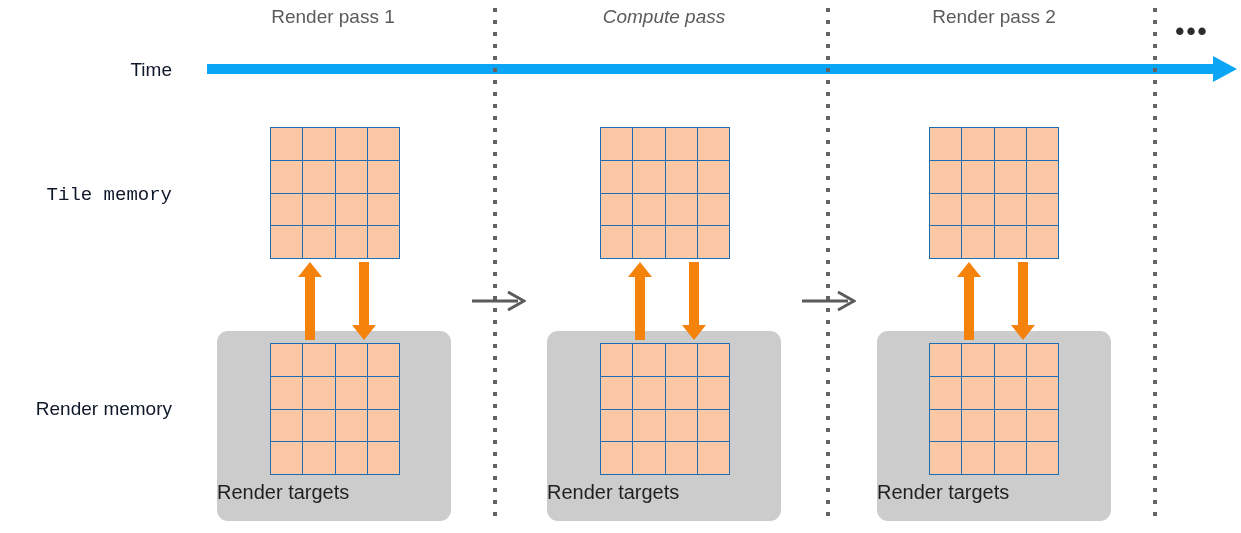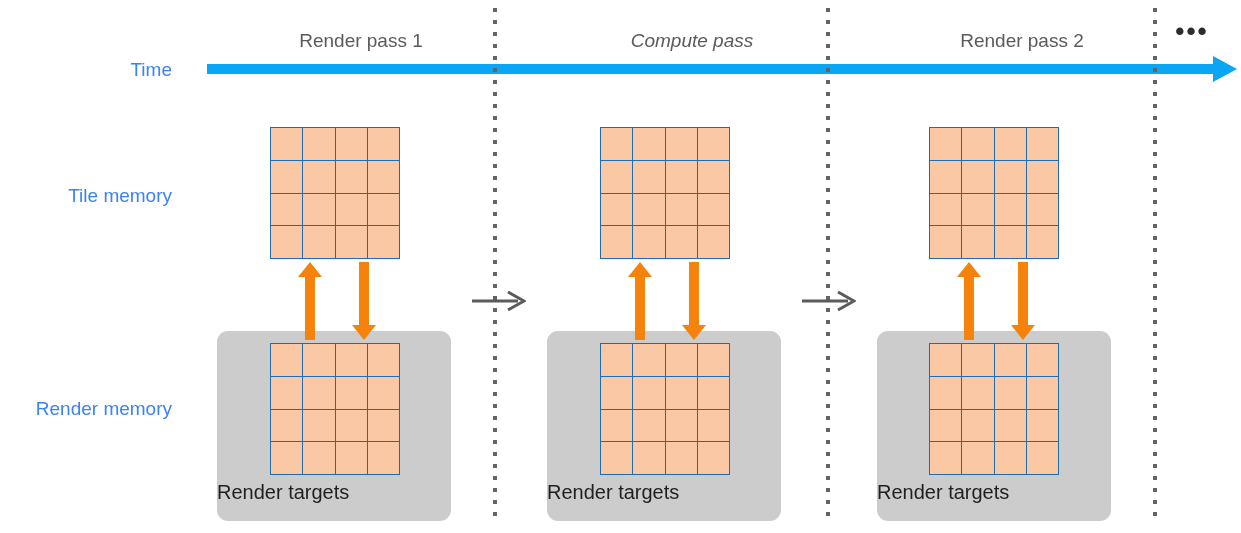--- a/index.html
+++ b/index.html
@@ -16,39 +16,38 @@
     height: 533px;
     background: #ffffff;
     overflow: hidden;
   }
 
   
   .row-label {
     position: absolute;
     right: 1069px;           
     text-align: right;
-    color: #3b82f6;
+    color: #0f172a;
     font-size: 19px;
     line-height: 1;
     white-space: nowrap;
   }
   .row-label.time         { top: 60px;  }
-  .row-label.tile         { top: 186px; }
+  .row-label.tile         { top: 186px; font-family: Liberation Mono, monospace; }
   .row-label.device       { top: 399px; }
 
   
   .col-header {
     position: absolute;
-    top: 31px;
+    top: 7px;
     color: #5b5b5b;
     font-size: 19px;
     line-height: 1;
     white-space: nowrap;
     transform: translateX(-50%);
-    margin-left: 28px;
   }
   .ellipsis {
     position: absolute;
     top: 18px;
     color: #2c2c2c;
     font-size: 26px;
     font-weight: bold;
     line-height: 1;
     letter-spacing: 2px;
     transform: translateX(-50%);

